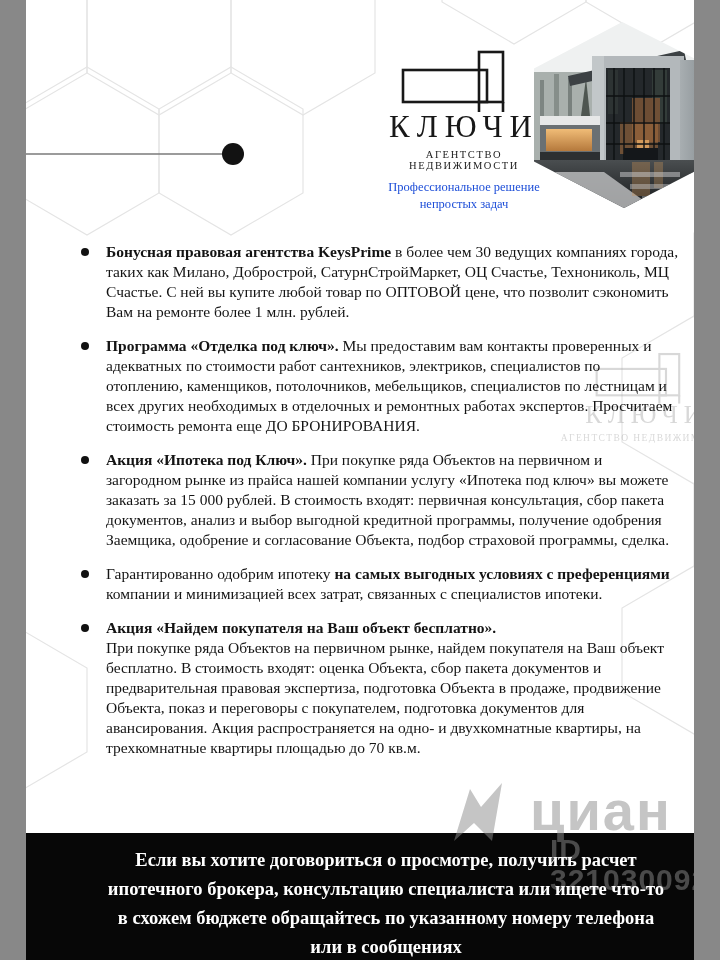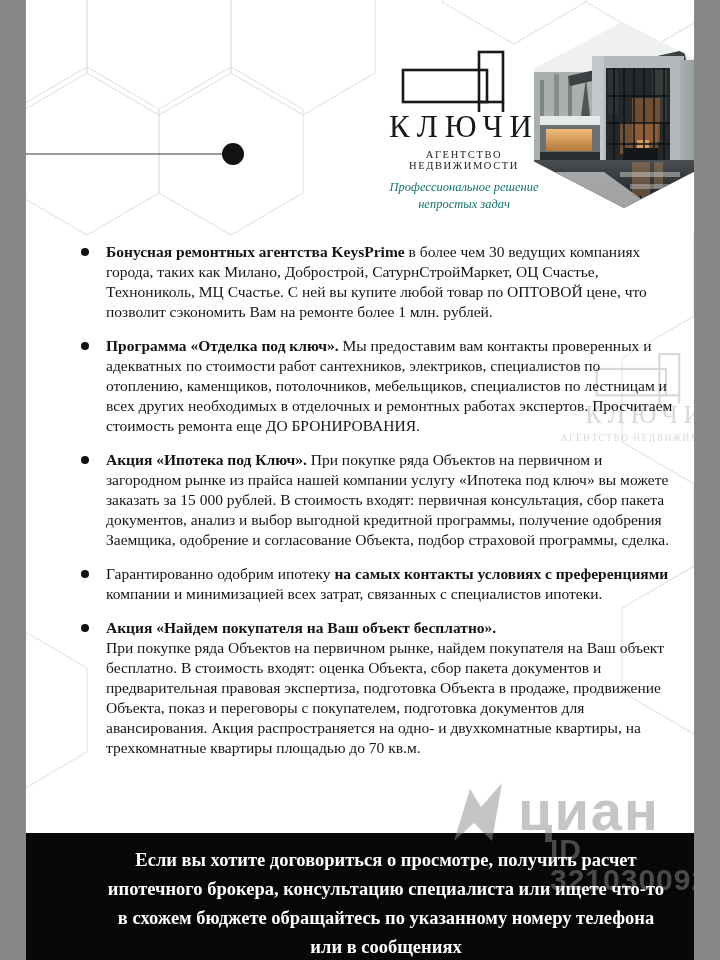--- a/index.html
+++ b/index.html
@@ -9,21 +9,21 @@
     font-family:"Liberation Serif","DejaVu Serif",serif;color:#141414;
   }
   
   .bg-svg{position:absolute;left:0;top:0;z-index:0;}
   .bg-svg polygon{fill:none;stroke:#e4e4e4;stroke-width:1.2;}
   
   .logo{position:absolute;left:348px;top:50px;width:180px;text-align:center;z-index:3;}
   .logo-glyph{display:block;margin:0 auto;}
   .logo-name{font-size:31px;letter-spacing:7px;margin-top:-3px;color:#181818;}
   .logo-subtitle{font-size:10.5px;letter-spacing:1.6px;margin-top:4px;color:#222;}
-  .logo-tagline{font-size:12.5px;font-style:italic;color:#0f766e;margin-top:8px;
+  .logo-tagline{font-size:12.5px;color:#1d4ed8;margin-top:8px;
     line-height:1.35;white-space:pre-line;}
   
   .photo-hex{
     position:absolute;left:508px;top:22px;width:180px;height:186px;z-index:3;
     clip-path:polygon(49% 0%,100% 25%,100% 75%,50% 100%,0% 75%,0% 25%);
   }
   
   .wm-logo{position:absolute;left:518px;top:352px;width:205px;text-align:center;
     z-index:1;color:#9a9a9a;opacity:.38;}
   .wm-logo .logo-name{font-size:25px;letter-spacing:6px;color:inherit;}
@@ -34,21 +34,21 @@
     margin:0;padding:0;list-style:none;}
   .bullets li{display:flex;margin:0 0 14px 0;font-size:15.5px;line-height:20px;}
   .bullets .dot{flex:none;width:8px;height:8px;border-radius:50%;background:#111;
     margin:6px 17px 0 0;}
   .bullets .txt{white-space:pre-line;}
   .bullets .b{font-weight:bold;}
   
   .cian-wm{position:absolute;left:428px;top:783px;z-index:4;color:#8c8c8c;opacity:.5;
     font-family:"Liberation Sans","DejaVu Sans",sans-serif;font-weight:bold;}
   .cian-row{display:flex;align-items:flex-start;}
-  .cian-text{font-size:56px;line-height:56px;letter-spacing:2px;margin-left:12px;}
+  .cian-text{font-size:56px;line-height:56px;letter-spacing:2px;margin-left:24px;}
   .cian-id{font-size:30px;line-height:30px;margin:-6px 0 0 96px;letter-spacing:1px;}
   
   .footer-bar{position:absolute;left:0;top:833px;width:720px;height:127px;
     background:#070707;z-index:3;}
   .footer-text{position:absolute;left:0;top:846px;width:720px;z-index:5;
     text-align:center;color:#ffffff;font-weight:bold;font-size:18.5px;
     line-height:29px;white-space:pre-line;}
 </style>
 </head>
 <body>
@@ -164,33 +164,33 @@
         <line x1="102" y1="52" x2="102" y2="62"></line>
       </g>
     </svg>
     <div class="logo-name">КЛЮЧИ</div>
     <div class="logo-subtitle">АГЕНТСТВО НЕДВИЖИМОСТИ</div>
   </div>
 
   <ul class="bullets">
       <li>
         <span class="dot"></span>
-        <span class="txt"><span class="b">Бонусная ремонтных агентства KeysPrime</span><span> в более чем 30 ведущих компаниях города, таких как Милано, Добрострой, СатурнСтройМаркет, ОЦ Счастье, Технониколь, МЦ Счастье. С ней вы купите любой товар по ОПТОВОЙ цене, что позволит сэкономить Вам на ремонте более 1 млн. рублей.</span></span>
+        <span class="txt"><span class="b">Бонусная правовая агентства KeysPrime</span><span> в более чем 30 ведущих компаниях города, таких как Милано, Добрострой, СатурнСтройМаркет, ОЦ Счастье, Технониколь, МЦ Счастье. С ней вы купите любой товар по ОПТОВОЙ цене, что позволит сэкономить Вам на ремонте более 1 млн. рублей.</span></span>
       </li>
       <li>
         <span class="dot"></span>
         <span class="txt"><span class="b">Программа «Отделка под ключ».</span><span> Мы предоставим вам контакты проверенных и адекватных по стоимости работ сантехников, электриков, специалистов по отоплению, каменщиков, потолочников, мебельщиков, специалистов по лестницам и всех других необходимых в отделочных и ремонтных работах экспертов. Просчитаем стоимость ремонта еще ДО БРОНИРОВАНИЯ.</span></span>
       </li>
       <li>
         <span class="dot"></span>
         <span class="txt"><span class="b">Акция «Ипотека под Ключ».</span><span> При покупке ряда Объектов на первичном и загородном рынке из прайса нашей компании услугу «Ипотека под ключ» вы можете заказать за 15 000 рублей. В стоимость входят: первичная консультация, сбор пакета документов, анализ и выбор выгодной кредитной программы, получение одобрения Заемщика, одобрение и согласование Объекта, подбор страховой программы, сделка.</span></span>
       </li>
       <li>
         <span class="dot"></span>
-        <span class="txt"><span>Гарантированно одобрим ипотеку </span><span class="b">на самых контакты условиях с преференциями</span><span> компании и минимизацией всех затрат, связанных с специалистов ипотеки.</span></span>
+        <span class="txt"><span>Гарантированно одобрим ипотеку </span><span class="b">на самых выгодных условиях с преференциями</span><span> компании и минимизацией всех затрат, связанных с специалистов ипотеки.</span></span>
       </li>
       <li>
         <span class="dot"></span>
         <span class="txt"><span class="b">Акция «Найдем покупателя на Ваш объект бесплатно».
 </span><span>При покупке ряда Объектов на первичном рынке, найдем покупателя на Ваш объект бесплатно. В стоимость входят: оценка Объекта, сбор пакета документов и предварительная правовая экспертиза, подготовка Объекта в продаже, продвижение Объекта, показ и переговоры с покупателем, подготовка документов для авансирования. Акция распространяется на одно- и двухкомнатные квартиры, на трехкомнатные квартиры площадью до 70 кв.м.</span></span>
       </li>
     </ul>
 
   <div class="cian-wm">
     <div class="cian-row">

